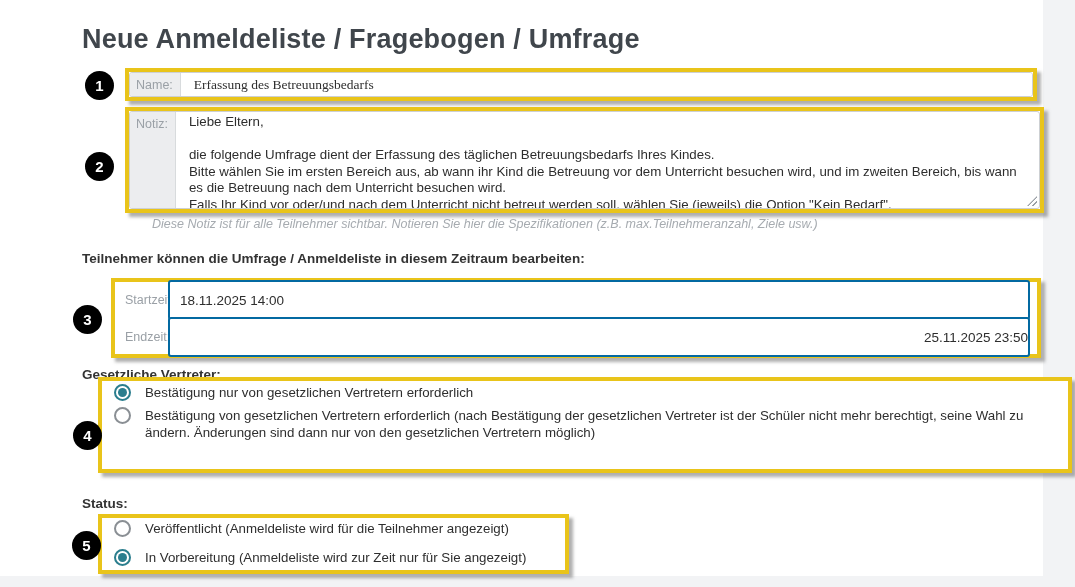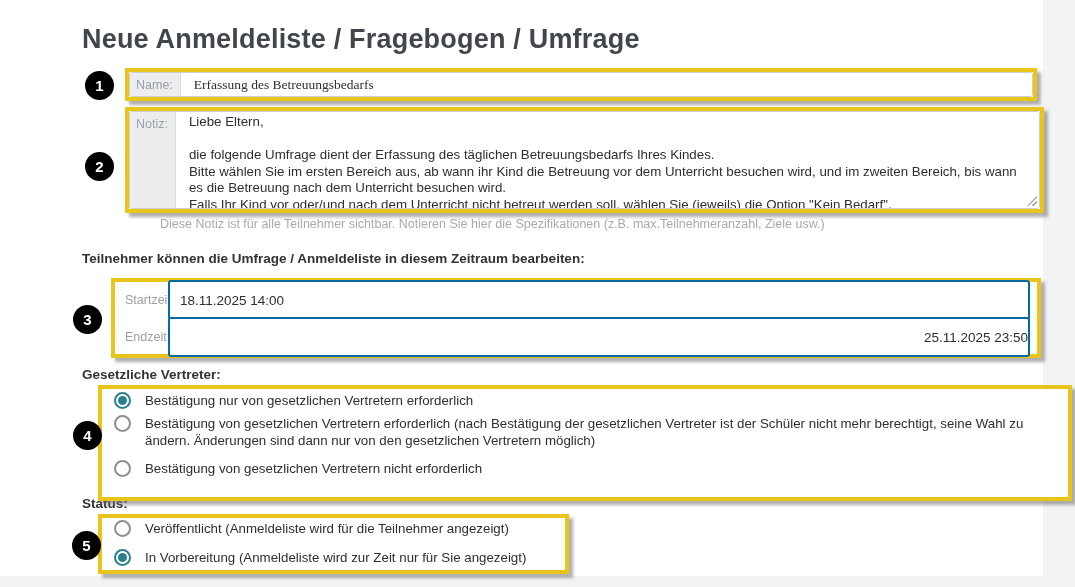--- a/index.html
+++ b/index.html
@@ -30,21 +30,21 @@
             border-right:1px solid #d8dbdd; min-width:44px; }
   .ival { flex:1; border:none; outline:none; background:#fff; font-family:Liberation Serif, serif;
           font-size:13.5px; color:#2e2e2e; padding:0 0 0 13px; }
 
   .note-text { flex:1; font-size:13.3px; color:#2e2e2e; line-height:16.6px;
                padding:2px 14px 0 13px; white-space:pre-wrap; position:relative; }
   .resize-handle { position:absolute; right:3px; bottom:3px; width:10px; height:10px;
       background:repeating-linear-gradient(-45deg, transparent 0 2.5px, #9aa0a6 2.5px 3.8px);
       clip-path:polygon(100% 0, 100% 100%, 0 100%); }
 
-  .helper { position:absolute; left:160px; top:217px; font-size:12.5px; color:#a6abb0; }
+  .helper { position:absolute; left:152px; top:217px; font-size:12.5px; color:#a6abb0;font-style:italic; }
 
   .sec-heading { position:absolute; left:82px; font-size:13.5px; font-weight:bold; color:#333; }
 
   .date-row { position:absolute; display:flex; align-items:center; }
   .date-label { position:absolute; left:10px; color:#9aa0a6; font-size:12.5px; }
   .date-input { position:absolute; left:53px; height:40px; border:2px solid #0369a1;
                 border-radius:3px; background:#fff; outline:none; font-family:inherit;
                 font-size:13.5px; color:#2e2e2e; padding-left:10px; }
 
   .radio-row { position:absolute; left:9px; right:6px; display:flex; align-items:flex-start; }
@@ -100,32 +100,28 @@
       <input class="date-input" style="width: 862px;" type="text" value="18.11.2025 14:00">
     </div>
     <div class="date-row" style="top:41px; left:0; right:0; height:28px;">
       <span class="date-label">Endzeit:</span>
       <input class="date-input" style="width: 862px; text-align: right;" type="text" value="25.11.2025 23:50">
     </div>
   </div>
 
   <div class="sec-heading" style="top:367px;">Gesetzliche Vertreter:</div>
 
-  <div class="hl" style="left:90px; top:385px; width:974px; height:116px;">
+  <div class="hl" style="left:90px; top:377px; width:974px; height:96px;">
     <div class="radio-row" style="top:3px;">
       <span class="radio checked"></span>
       <span class="radio-label">Bestätigung nur von gesetzlichen Vertretern erforderlich</span>
     </div>
     <div class="radio-row" style="top:26px;">
       <span class="radio"></span>
       <span class="radio-label">Bestätigung von gesetzlichen Vertretern erforderlich (nach Bestätigung der gesetzlichen Vertreter ist der Schüler nicht mehr berechtigt, seine Wahl zu ändern. Änderungen sind dann nur von den gesetzlichen Vertretern möglich)</span>
-    </div>
-    <div class="radio-row" style="top:71px;">
-      <span class="radio"></span>
-      <span class="radio-label">Bestätigung von gesetzlichen Vertretern nicht erforderlich</span>
     </div>
   </div>
 
   <div class="sec-heading" style="top:496px;">Status:</div>
 
   <div class="hl" style="left:90px; top:514px; width:471px; height:60px;">
     <div class="radio-row" style="top:2px;">
       <span class="radio"></span>
       <span class="radio-label">Veröffentlicht (Anmeldeliste wird für die Teilnehmer angezeigt)</span>
     </div>

